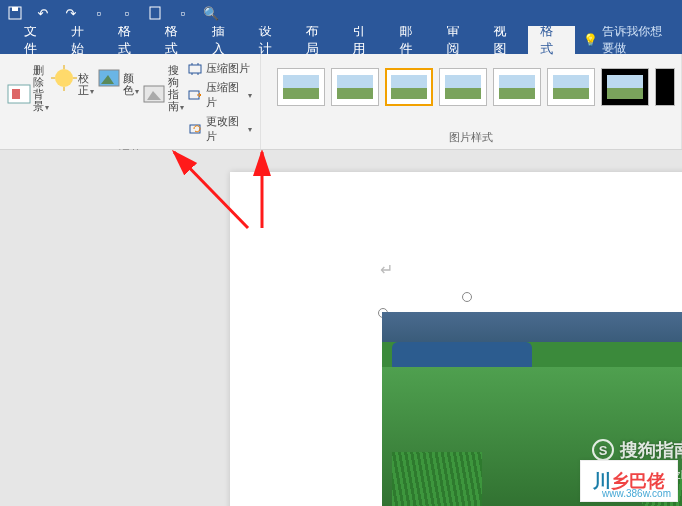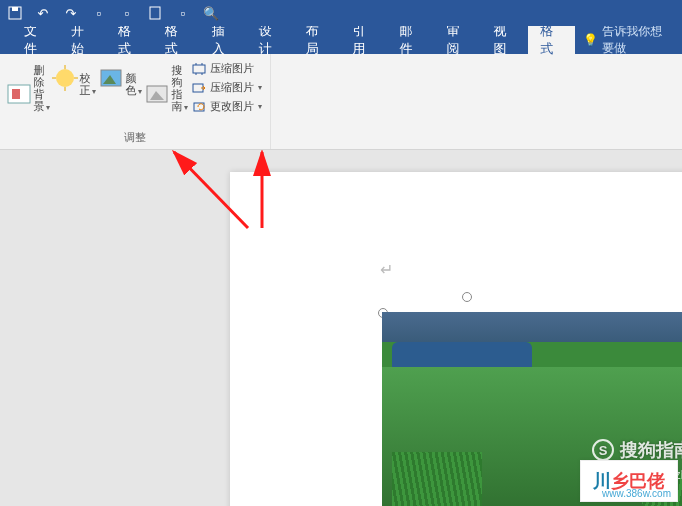--- a/index.html
+++ b/index.html
@@ -188,20 +188,49 @@
               </svg>
             </span>
           <span>更改图片</span>
           <span class="drop">▾</span>
         </div>
       </div>
     </div>
     <div class="group-label">调整</div>
   </div>
 
+  <div class="group" style="flex:1">
+    <div class="group-body">
+      <div class="gallery">
+        <div class="thumb">
+            <div class="thumb-inner"></div>
+          </div>
+        <div class="thumb">
+            <div class="thumb-inner"></div>
+          </div>
+        <div class="thumb sel">
+            <div class="thumb-inner"></div>
+          </div>
+        <div class="thumb">
+            <div class="thumb-inner"></div>
+          </div>
+        <div class="thumb">
+            <div class="thumb-inner"></div>
+          </div>
+        <div class="thumb">
+            <div class="thumb-inner"></div>
+          </div>
+        <div class="thumb dark">
+            <div class="thumb-inner"></div>
+          </div>
+        <div class="thumb" style="background:#000;width:20px"></div>
+      </div>
+    </div>
+    <div class="group-label">图片样式</div>
+  </div>
 </div>
 
 <div class="docarea">
   <div class="page">
     <div class="paramark">↵</div>
     <div class="rot-handle"></div>
     <div class="pic-handle"></div>
     <div class="pic">
       <div class="sky"></div>
       <div class="water"></div>

